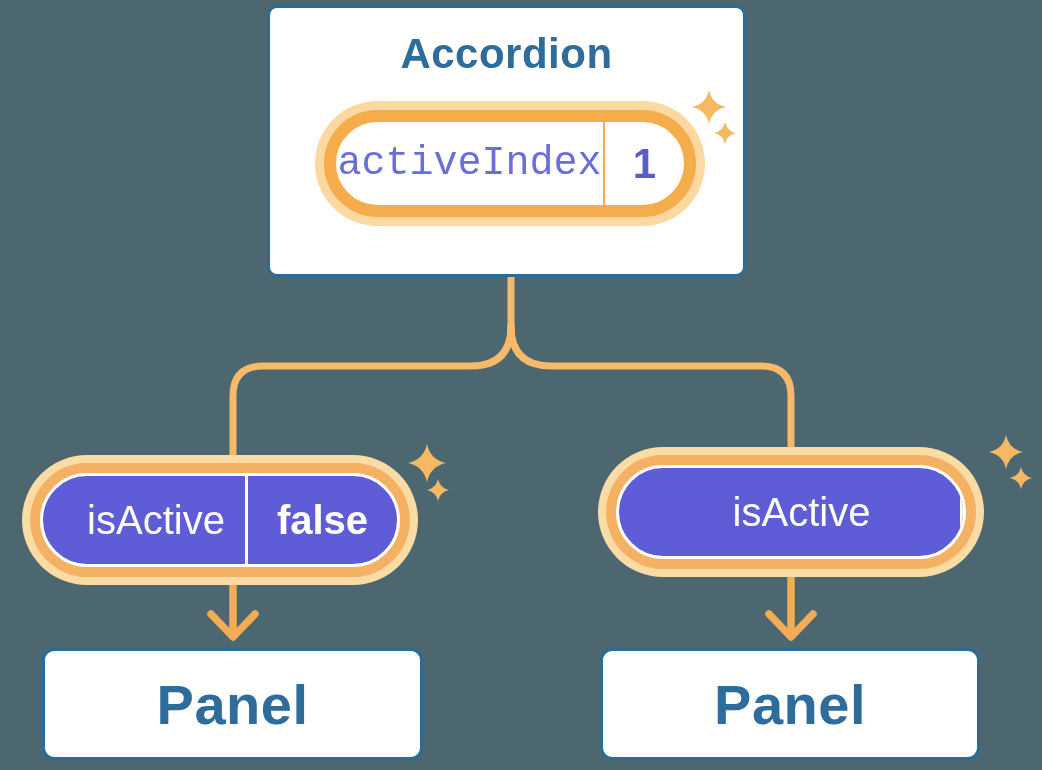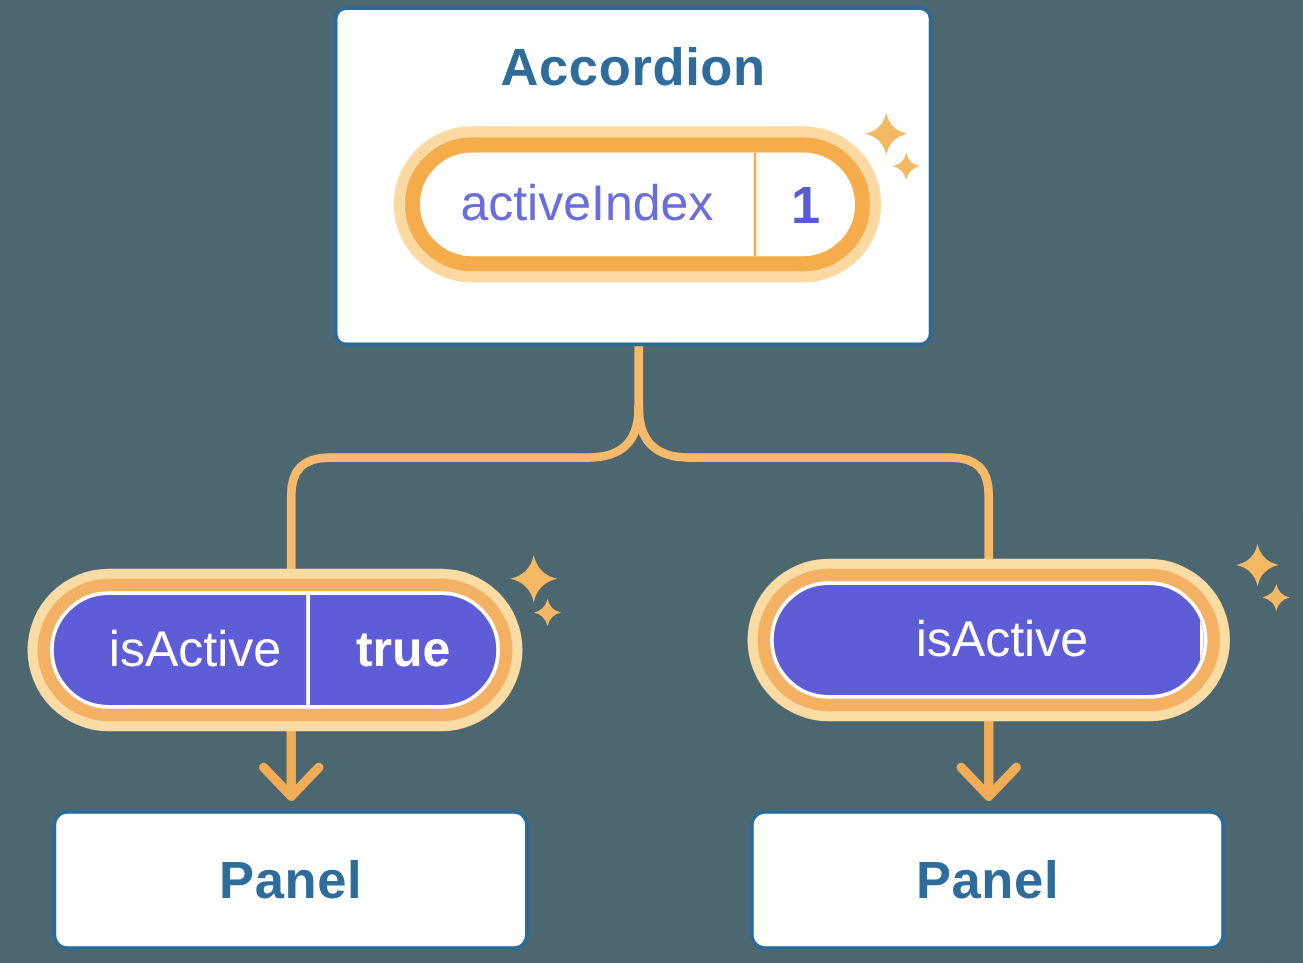--- a/index.html
+++ b/index.html
@@ -44,21 +44,21 @@
     position:absolute; left:54px; top:102px;
     box-sizing:border-box; width:372px; height:107px;
     background:var(--card-bg);
     border:12px solid var(--state-ring);
     border-radius:999px;
     box-shadow:0 0 0 9px var(--state-halo);
     display:flex; align-items:stretch; overflow:hidden;
   }
   .state-label{
     flex:1; display:flex; align-items:center; justify-content:center;
-    font-size:40px; color:var(--state-label-text);
+    font-size:40px; color:var(--state-label-text);font-family:Liberation Mono, monospace;
   }
   .state-divider{width:2px; background:var(--state-ring);}
   .state-value{
     width:79px; display:flex; align-items:center; justify-content:center;
     font-size:42px; font-weight:700; color:var(--state-value-text);
   }
 
   .prop-pill{
     position:absolute; box-sizing:border-box; z-index:2; height:94px;
     background:var(--pill-purple);
@@ -77,21 +77,21 @@
   .prop-value{
     display:flex; align-items:center; justify-content:center;
     font-size:40px; font-weight:700; color:var(--pill-text);
   }
   .prop-pill.left .prop-value{width:149px;}
   .prop-pill.right .prop-value{width:130px;}
 
   .panel-card{
     border-radius:12px;
     display:flex; align-items:center; justify-content:center;
-    font-size:42px; font-weight:600; color:var(--heading-text);
+    font-size:56px; font-weight:600; color:var(--heading-text);
     letter-spacing:0.5px;
   }
   .panel-card.left{left:42px; top:648px; width:381px; height:112px;}
   .panel-card.right{left:600px; top:648px; width:380px; height:112px;}
 </style>
 </head>
 <body>
 
 <div class="stage">
 
@@ -114,21 +114,21 @@
     <div class="state-pill">
       <span class="state-label">activeIndex</span>
       <span class="state-divider"></span>
       <span class="state-value">1</span>
     </div>
   </div>
 
   <div class="prop-pill left">
     <span class="prop-label">isActive</span>
     <span class="prop-divider"></span>
-    <span class="prop-value">true</span>
+    <span class="prop-value">false</span>
   </div>
 
   <div class="prop-pill right">
     <span class="prop-label">isActive</span>
     <span class="prop-divider"></span>
   </div>
 
   <div class="card panel-card left">
     <span>Panel</span>
   </div>

